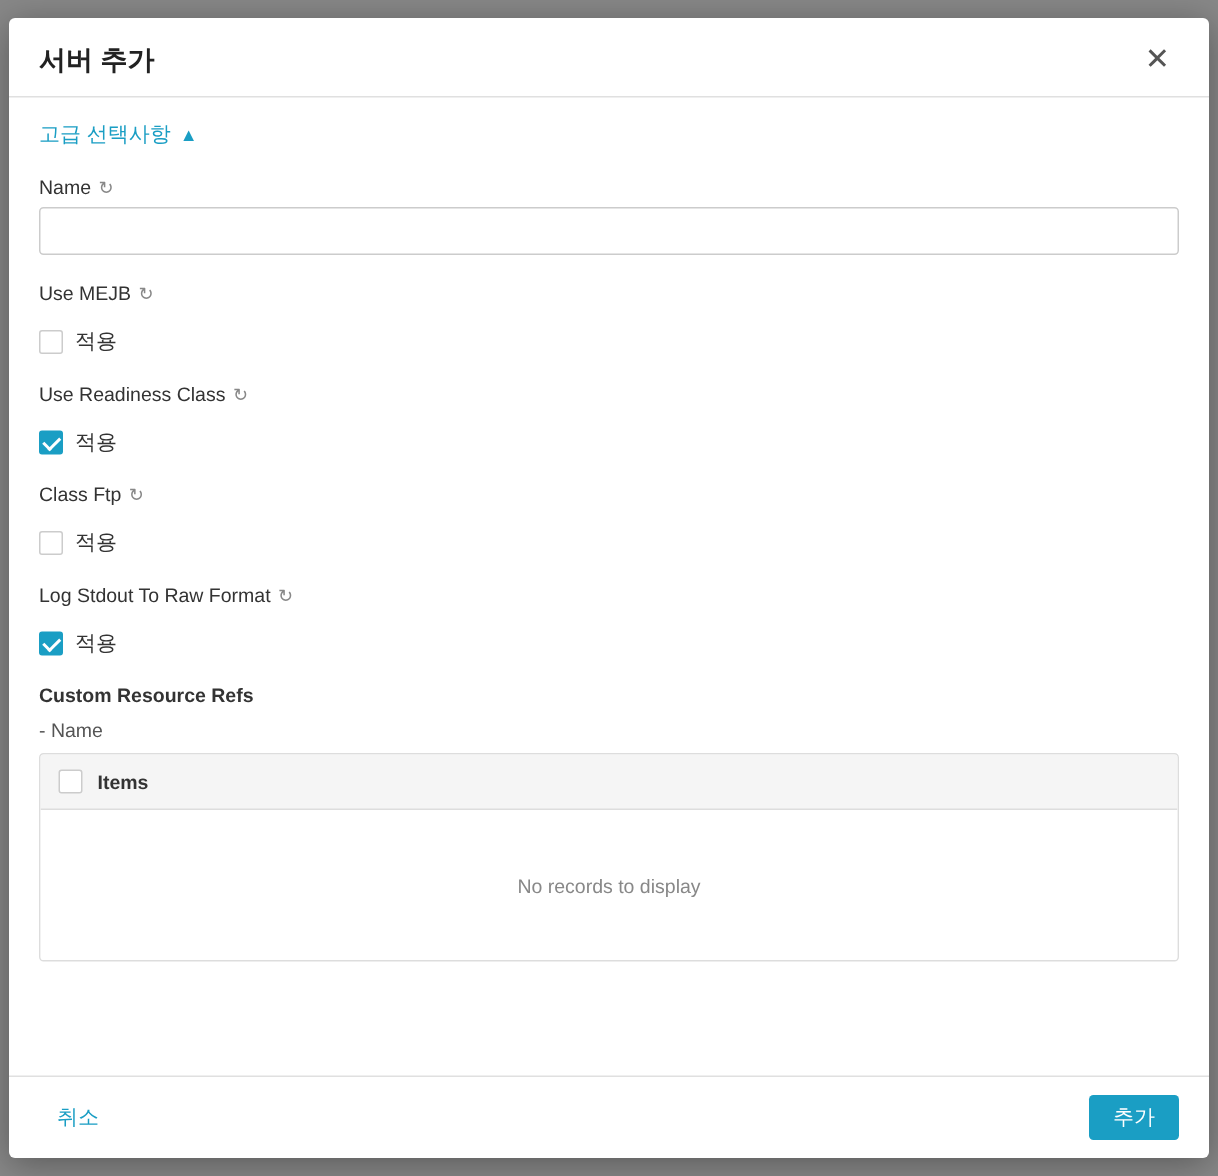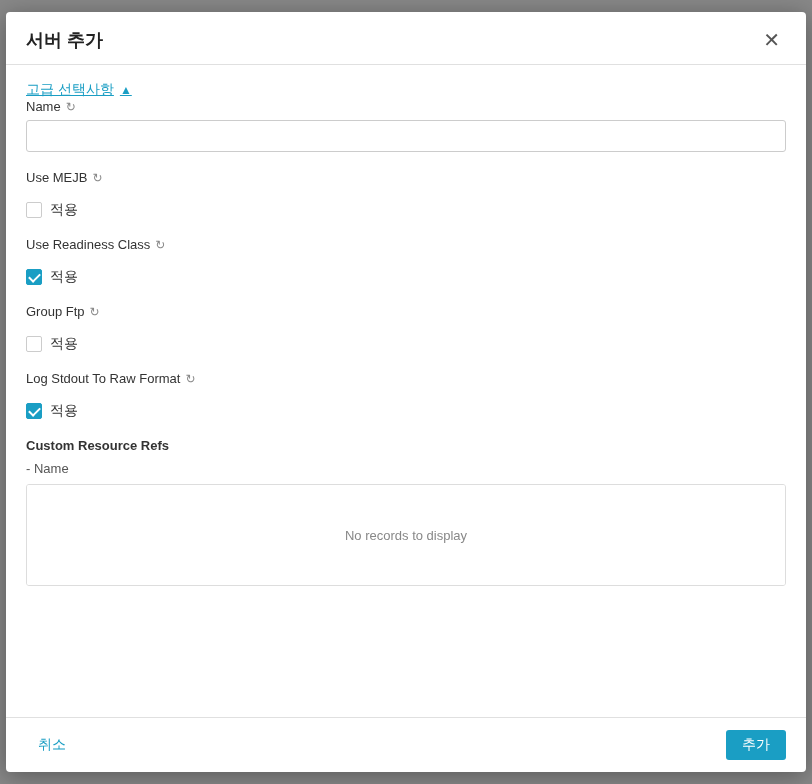--- a/index.html
+++ b/index.html
@@ -67,24 +67,24 @@
       padding: 16px 20px;
     }
 
     .advanced-toggle {
       display: flex;
       align-items: center;
       gap: 6px;
       color: #1a9ec4;
       cursor: pointer;
       font-size: 14px;
+      margin-bottom: 18px;
       background: none;
       border: none;
       padding: 0;
-      text-decoration: underline;
     }
 
     .advanced-toggle .chevron {
       font-size: 12px;
     }
 
     .field-group {
       margin-bottom: 18px;
     }
 
@@ -281,21 +281,21 @@
           <span class="refresh-icon">↻</span>
         </div>
         <div class="checkbox-row">
           <input type="checkbox" class="custom-checkbox" id="readiness-check" checked="" style="">
           <label for="readiness-check">적용</label>
         </div>
       </div>
 
       <div class="field-group">
         <div class="field-label">
-          <span>Group Ftp</span>
+          <span>Class Ftp</span>
           <span class="refresh-icon">↻</span>
         </div>
         <div class="checkbox-row">
           <input type="checkbox" class="custom-checkbox" id="class-ftp-check" style="">
           <label for="class-ftp-check">적용</label>
         </div>
       </div>
 
       <div class="field-group">
         <div class="field-label">
@@ -306,20 +306,24 @@
           <input type="checkbox" class="custom-checkbox" id="log-stdout-check" checked="" style="">
           <label for="log-stdout-check">적용</label>
         </div>
       </div>
 
       <div class="field-group">
         <div class="section-label">Custom Resource Refs</div>
         <div class="sub-label">- Name</div>
 
         <div class="table-container">
+          <div class="table-header">
+            <input type="checkbox" class="custom-checkbox" id="table-header-check" style="">
+            <span class="table-header-text">Items</span>
+          </div>
           <div class="table-body">
             <span class="no-records">No records to display</span>
           </div>
         </div>
       </div>
 
     </div>
 
     <div class="modal-footer">
       <button class="btn-cancel">취소</button>

